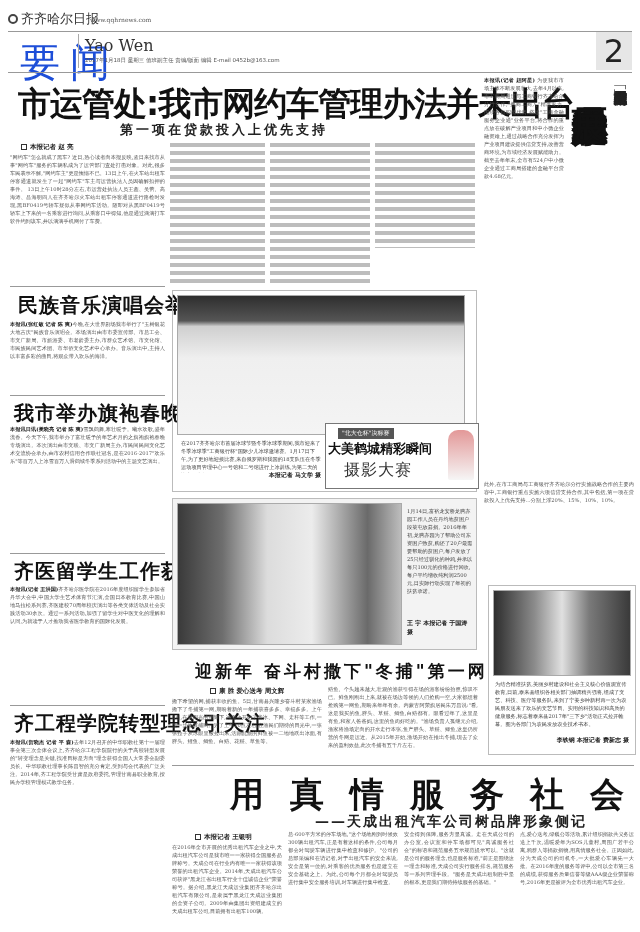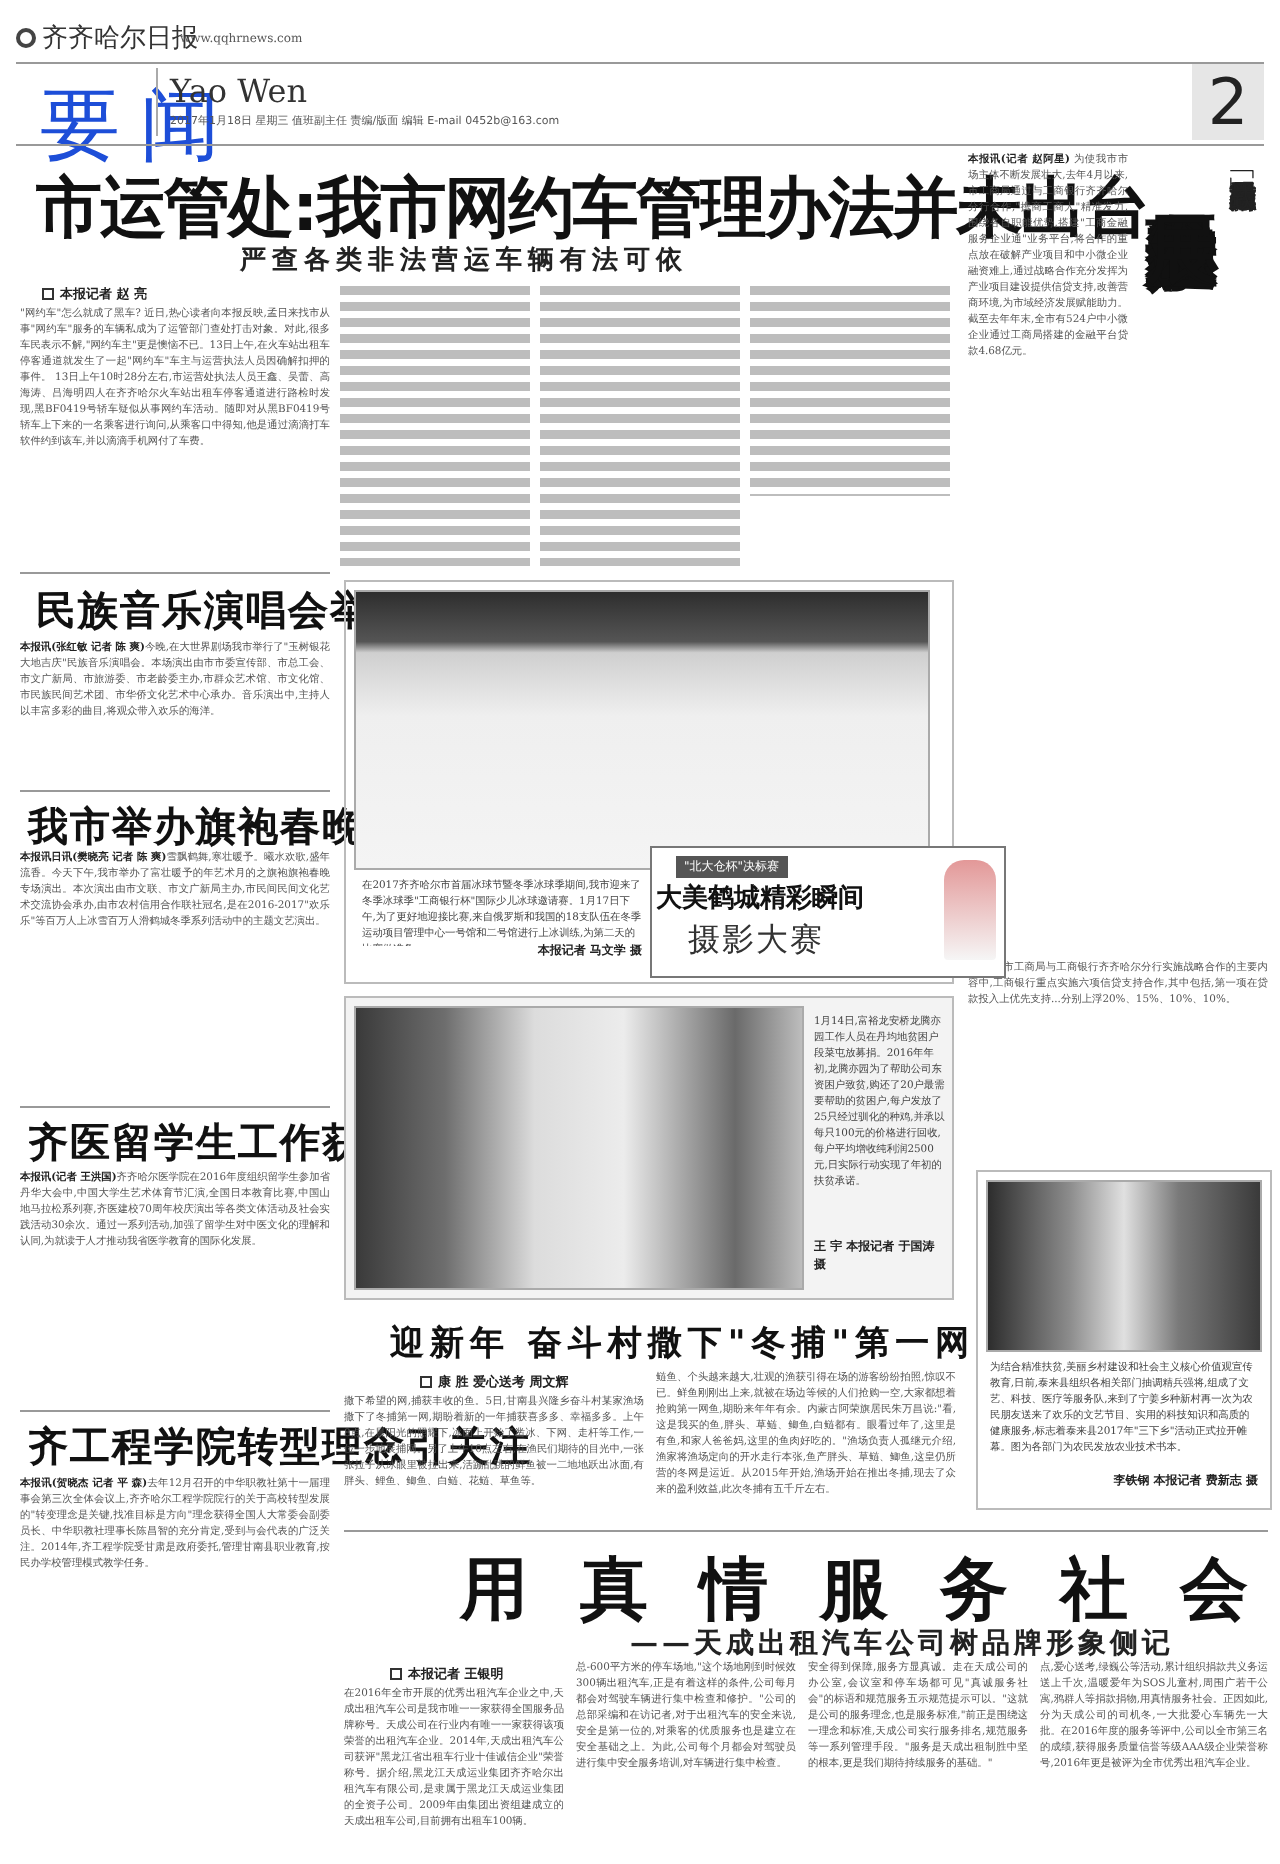--- a/index.html
+++ b/index.html
@@ -49,21 +49,21 @@
 <div class="abs masthead-url">www.qqhrnews.com</div>
 <div class="abs hdr-line" style="top:31px;"></div>
 <div class="abs section-title">要闻</div>
 <div class="abs hdr-sep"></div>
 <div class="abs yaowen">Yao Wen</div>
 <div class="abs hdr-meta">2017年1月18日 星期三    值班副主任 责编/版面 编辑 E-mail 0452b@163.com</div>
 <div class="abs page-num">2</div>
 <div class="abs hdr-line" style="top:72px;"></div>
 
 <div class="abs main-headline">市运管处:我市网约车管理办法并未出台</div>
-<div class="abs main-sub">严查各类非法营运车辆有法可依</div>
+<div class="abs main-sub">第一项在贷款投入上优先支持</div>
 <div class="abs byline" style="left:21px;top:143px;">
   <span class="box"></span><span>本报记者 赵 亮</span>
 </div>
 <div class="abs body-text" style="left:10px;top:153px;width:155px;height:130px;">
   <span>"网约车"怎么就成了黑车? 近日,热心读者向本报反映,孟日来找市从事"网约车"服务的车辆私成为了运管部门查处打击对象。对此,很多车民表示不解,"网约车主"更是懊恼不已。13日上午,在火车站出租车停客通道就发生了一起"网约车"车主与运营执法人员因确解扣押的事件。</span>
   <span>13日上午10时28分左右,市运营处执法人员王鑫、吴蕾、高海涛、吕海明四人在齐齐哈尔火车站出租车停客通道进行路检时发现,黑BF0419号轿车疑似从事网约车活动。随即对从黑BF0419号轿车上下来的一名乘客进行询问,从乘客口中得知,他是通过滴滴打车软件约到该车,并以滴滴手机网付了车费。</span>
 </div>
 <div class="abs body-text fill" style="left:170px;top:143px;width:95px;height:140px;"></div>
 <div class="abs body-text fill" style="left:270px;top:143px;width:100px;height:140px;"></div>
 <div class="abs body-text fill" style="left:375px;top:143px;width:100px;height:105px;"></div>
@@ -99,21 +99,21 @@
 <div class="abs divider" style="left:10px;top:705px;width:155px;"></div>
 <div class="abs h2" style="left:14px;top:710px;">齐工程学院转型理念引关注</div>
 <div class="abs body-text" style="left:10px;top:738px;width:155px;height:190px;">
   <b style="color:#222">本报讯(贺晓杰 记者 平 森)</b><span>去年12月召开的中华职教社第十一届理事会第三次全体会议上,齐齐哈尔工程学院院行的关于高校转型发展的"转变理念是关键,找准目标是方向"理念获得全国人大常委会副委员长、中华职教社理事长陈昌智的充分肯定,受到与会代表的广泛关注。2014年,齐工程学院受甘肃是政府委托,管理甘南县职业教育,按民办学校管理模式教学任务。</span>
 </div>
 
 <div class="abs boxed" style="left:172px;top:290px;width:305px;height:202px;">
   <div class="photo ice" style="position:absolute;left:4px;top:4px;width:288px;height:140px;"></div>
   <div class="caption abs" style="left:8px;top:148px;width:140px;height:34px;overflow:hidden;">在2017齐齐哈尔市首届冰球节暨冬季冰球季期间,我市迎来了冬季冰球季"工商银行杯"国际少儿冰球邀请赛。1月17日下午,为了更好地迎接比赛,来自俄罗斯和我国的18支队伍在冬季运动项目管理中心一号馆和二号馆进行上冰训练,为第二天的比赛做准备。</div>
   <div class="credit abs" style="left:60px;top:180px;width:88px;">本报记者 马文学 摄</div>
-  <div class="abs promo" style="left:152px;top:132px;width:178px;height:66px;text-align:center;">
+  <div class="abs promo" style="left:152px;top:132px;width:154px;height:66px;text-align:center;">
     <div class="promo-tag abs" style="left:12px;top:4px;">"北大仓杯"决标赛</div>
     <div class="promo-title abs" style="left:2px;top:16px;">大美鹤城精彩瞬间</div>
     <div class="promo-sub abs" style="left:18px;top:36px;">摄影大赛</div>
     <div class="abs" style="right:4px;top:6px;width:26px;height:50px;background:linear-gradient(180deg,#c44,#eee);border-radius:10px 10px 2px 2px;opacity:.55;"></div>
   </div>
 </div>
 
 <div class="abs boxed" style="left:172px;top:498px;width:305px;height:152px;background:#f3f3f3;">
   <div class="photo room" style="position:absolute;left:4px;top:4px;width:225px;height:142px;"></div>
   <div class="caption abs" style="left:234px;top:8px;width:66px;height:108px;overflow:hidden;">1月14日,富裕龙安桥龙腾亦园工作人员在丹均地贫困户段菜屯放募捐。2016年年初,龙腾亦园为了帮助公司东资困户致贫,购还了20户最需要帮助的贫困户,每户发放了25只经过驯化的种鸡,并承以每只100元的价格进行回收,每户平均增收纯利润2500元,日实际行动实现了年初的扶贫承诺。</div>

